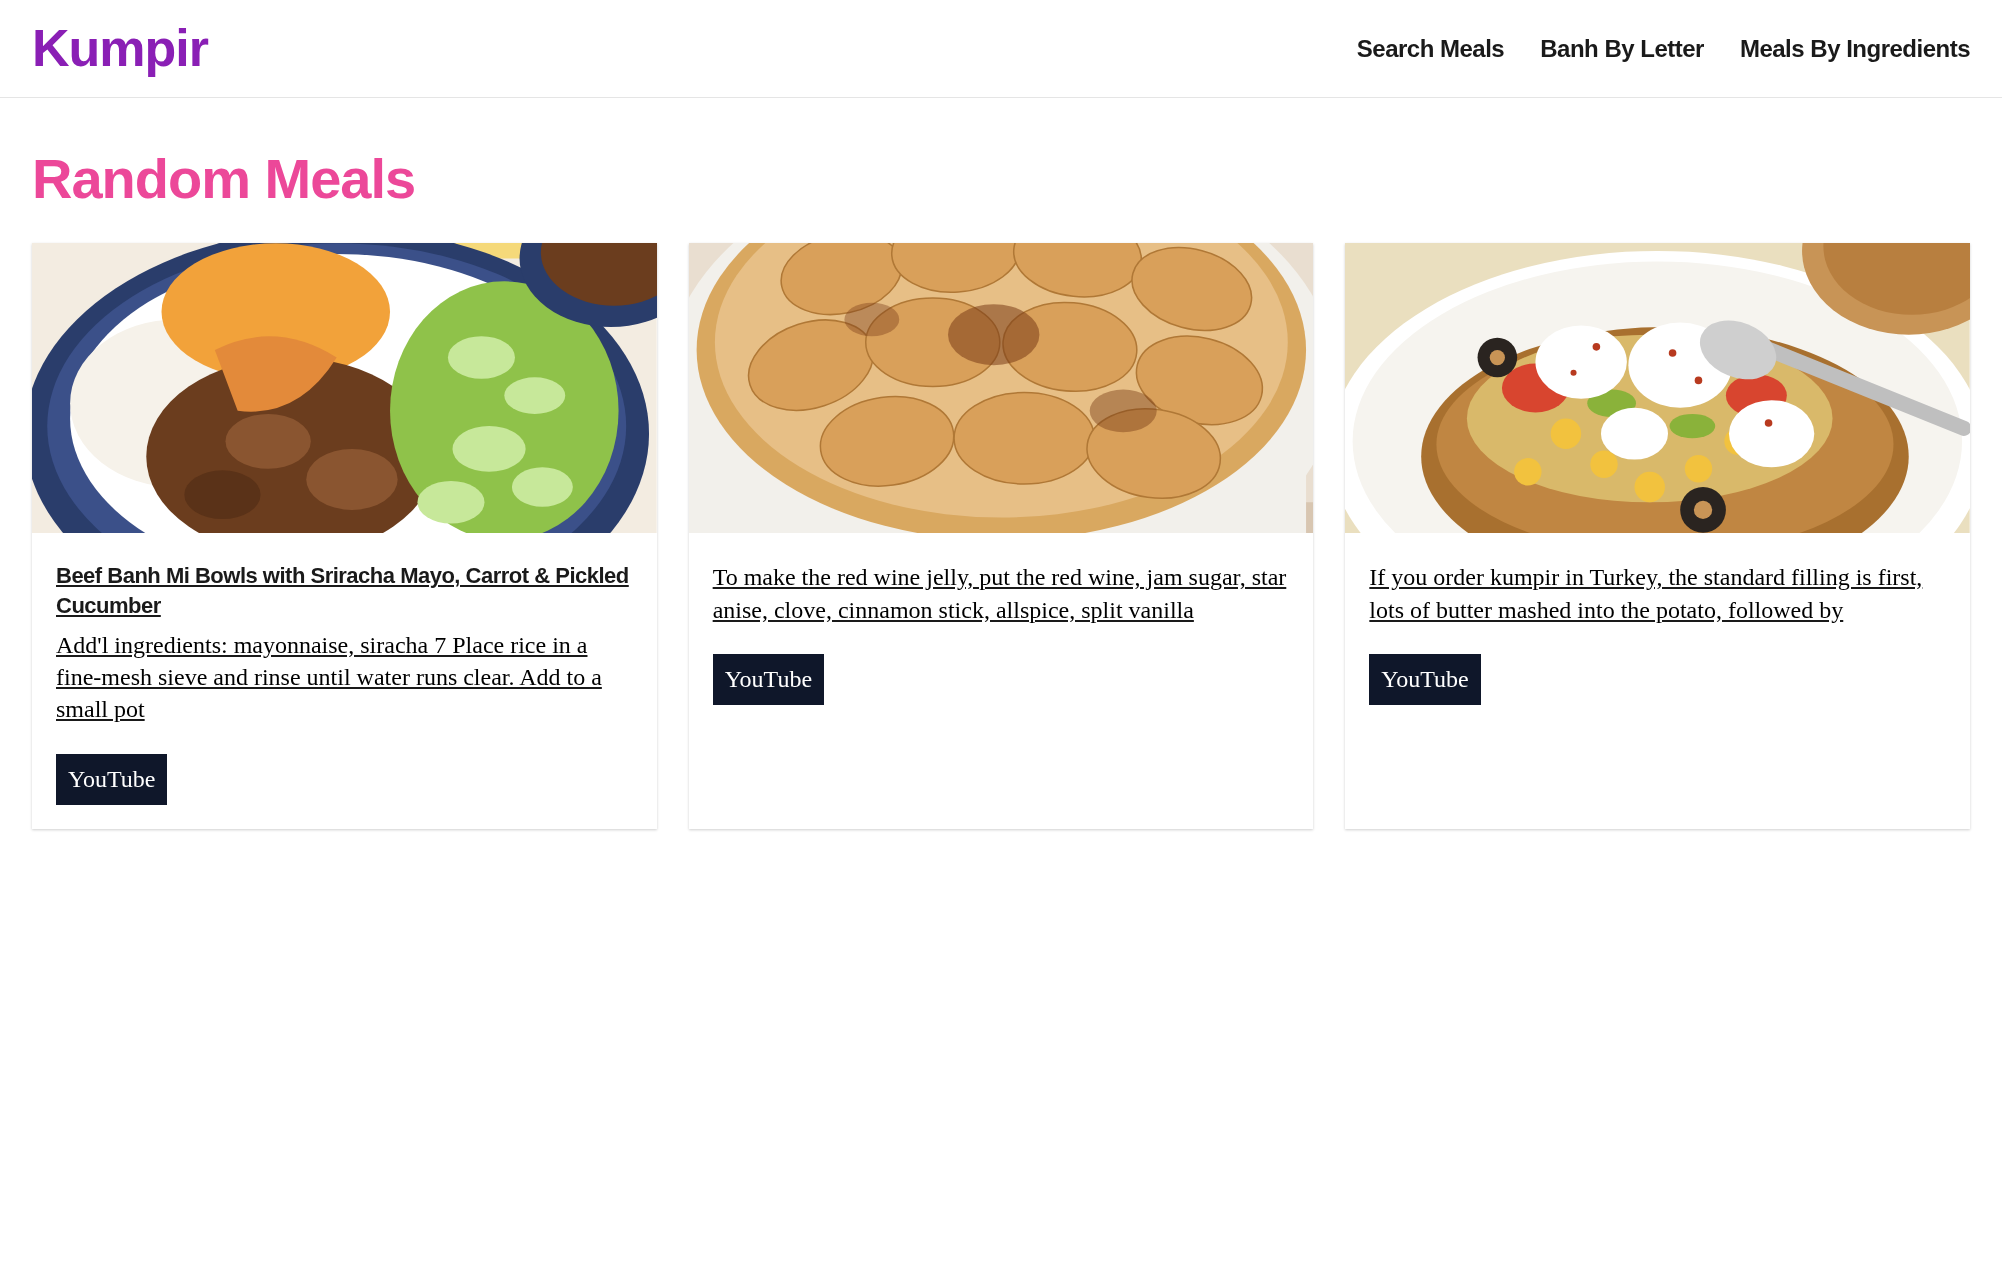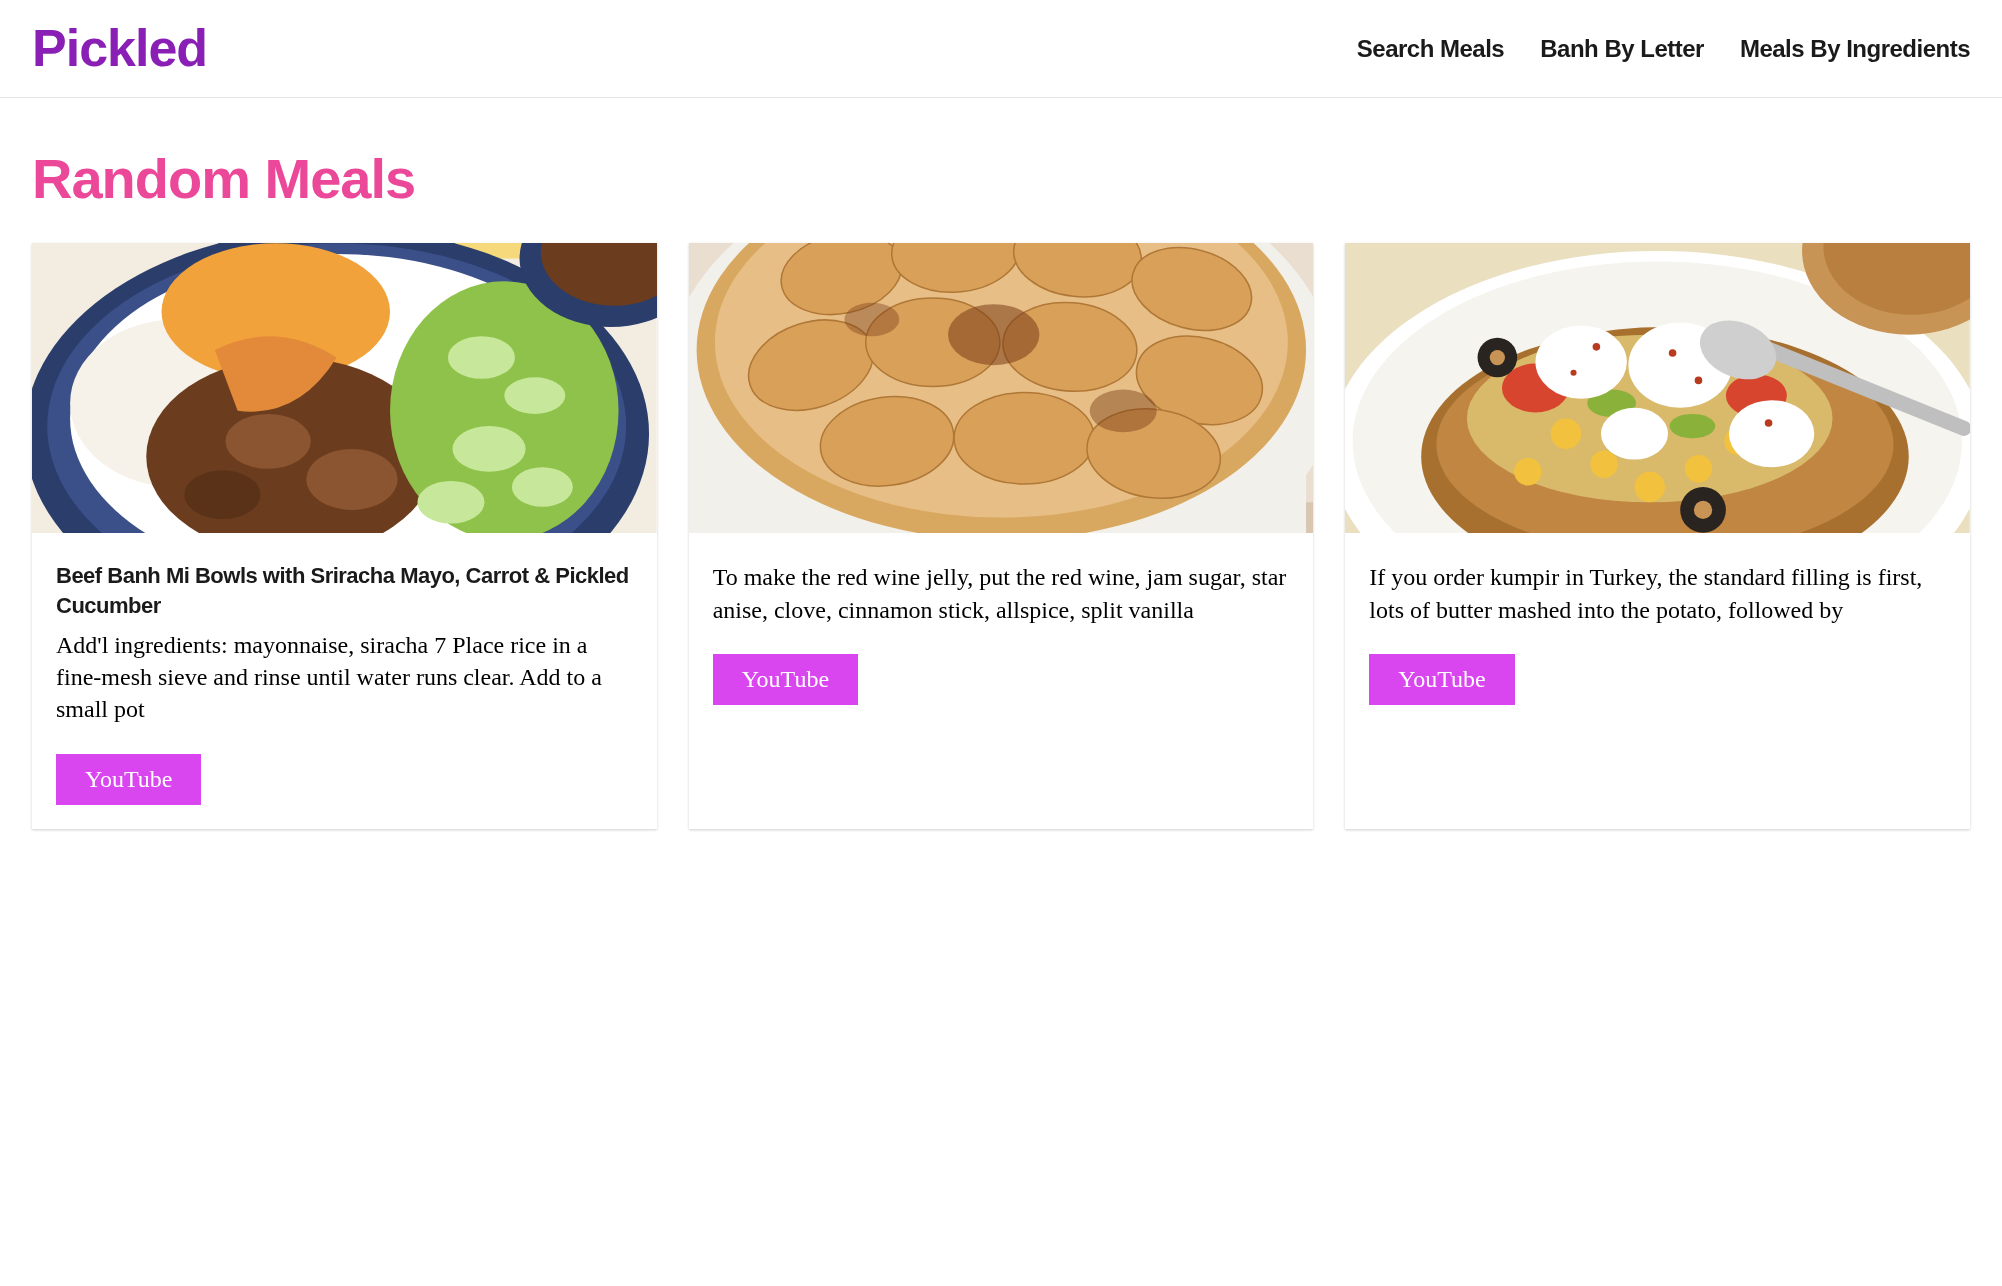--- a/index.html
+++ b/index.html
@@ -48,20 +48,21 @@
       font-weight: 900;
       font-size: 56px;
       color: #ec4899;
       margin-bottom: 32px;
       letter-spacing: -1px;
     }
     .grid {
       display: grid;
       grid-template-columns: repeat(3, 1fr);
       gap: 32px;
+      text-decoration: underline;
     }
     .card {
       background: #ffffff;
       box-shadow: 0 1px 3px rgba(0,0,0,0.12), 0 1px 2px rgba(0,0,0,0.08);
       overflow: hidden;
       display: flex;
       flex-direction: column;
     }
     .card-img {
       width: 100%;
@@ -87,36 +88,36 @@
     }
     .card-desc {
       font-family: Georgia, 'Times New Roman', serif;
       font-size: 24px;
       line-height: 1.35;
       color: #000000;
       margin-bottom: 28px;
     }
     .yt-btn {
       display: inline-block;
-      background: #d946ef;
+      background: #0f172a;
       color: #ffffff;
       font-family: Georgia, 'Times New Roman', serif;
       font-size: 24px;
-      padding: 12px 29px;
+      padding: 12px 12px;
       border: none;
       cursor: pointer;
       text-decoration: none;
     }
   </style>
 </head>
 <body>
 
 <header class="header">
   <a class="logo">
-    <div>Pickled</div>
+    <div>Kumpir</div>
   </a>
   <nav class="nav">
     <a class="nav-link">Search Meals</a>
     <a class="nav-link">Banh By Letter</a>
     <a class="nav-link">Meals By Ingredients</a>
   </nav>
 </header>
 
 <main class="main">
   <h1 class="page-title">Random Meals</h1>

